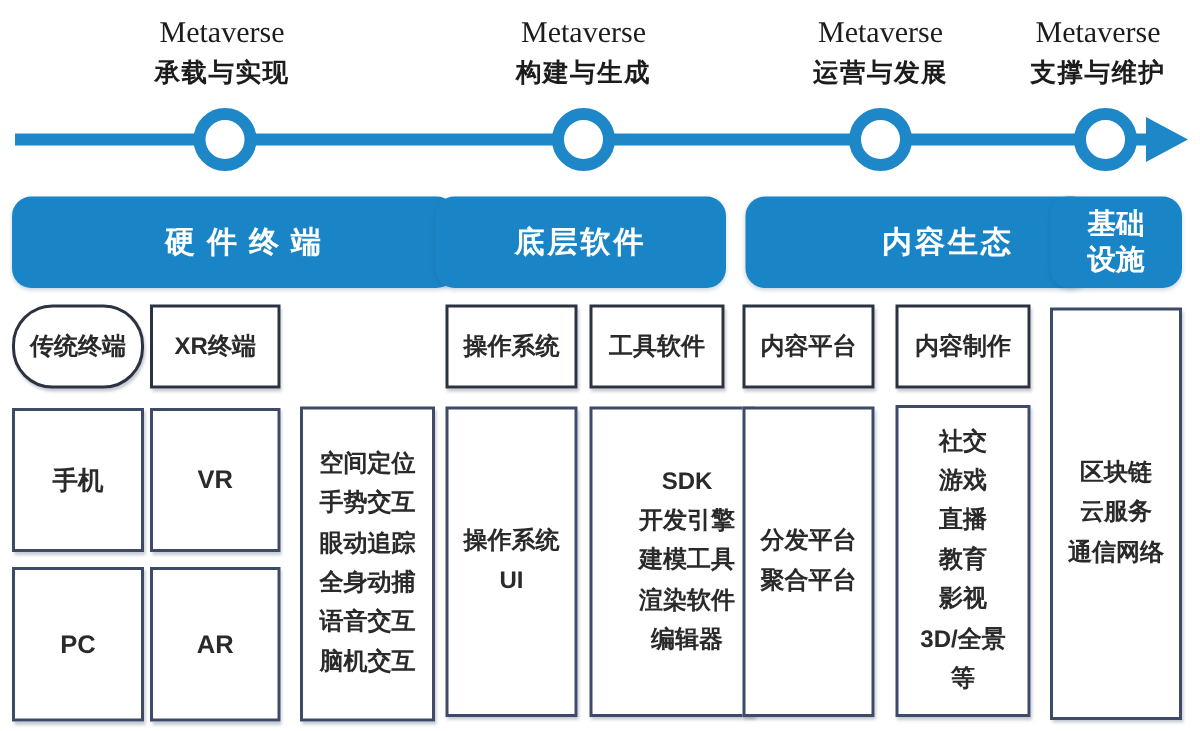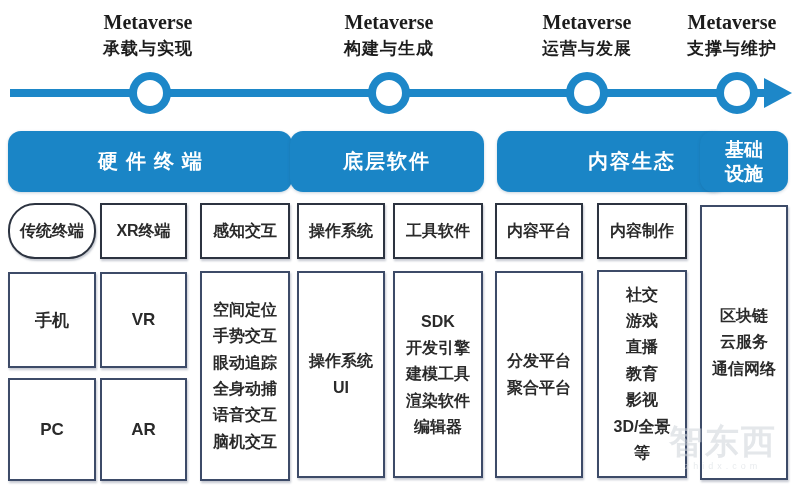--- a/index.html
+++ b/index.html
@@ -5,21 +5,21 @@
   html,body{margin:0;padding:0;background:#fff;}
   .canvas{
     position:relative;width:800px;height:487px;background:#fff;overflow:hidden;
     font-family:"Liberation Sans","DejaVu Sans",sans-serif;color:#2a2a2a;
   }
   
   .stage-label{
     position:absolute;top:10px;width:150px;text-align:center;
     font-family:"Liberation Serif","DejaVu Serif",serif;line-height:1.25;
   }
-  .stage-label .en{display:block;font-size:20px;font-weight:700;color:#1c1c1c;}
+  .stage-label .en{display:block;font-size:20px;font-weight:400;color:#1c1c1c;}
   .stage-label .zh{display:block;font-size:17px;font-weight:700;color:#1c1c1c;margin-top:3px;letter-spacing:1px;}
   .tl-line{position:absolute;top:89px;left:10px;width:756px;height:8px;background:#1d87c8;}
   .tl-arrow{
     position:absolute;top:78px;left:764px;width:0;height:0;
     border-left:28px solid #1d87c8;border-top:15px solid transparent;border-bottom:15px solid transparent;
   }
   .tl-node{
     position:absolute;top:72px;width:26px;height:26px;background:#fff;
     border:8px solid #1d87c8;border-radius:50%;
   }
@@ -78,64 +78,59 @@
     <span class="zh">支撑与维护</span>
   </div>
 
   <div class="tl-line"></div>
   <div class="tl-arrow"></div>
   <div class="tl-node" style="left:129px;"></div>
   <div class="tl-node" style="left:368px;"></div>
   <div class="tl-node" style="left:566px;"></div>
   <div class="tl-node" style="left:716px;"></div>
 
-  <div class="col-header" style="left:8px;width:276px;letter-spacing:8px;padding-left:8px;">硬件终端</div>
+  <div class="col-header" style="left:8px;width:276px;letter-spacing:8px;padding-left:20px;">硬件终端</div>
   <div class="col-header" style="left:290px;width:194px;letter-spacing:2px;">底层软件</div>
   <div class="col-header" style="left:497px;width:190px;letter-spacing:2px;padding-left:40px;">内容生态</div>
   <div class="col-header" style="left:700px;width:88px;font-size:19px;line-height:24px;">
     <span style="display:block;width:48px;text-align:center;">基础设施</span>
   </div>
 
   <div class="cat-box" style="left:8px;width:84px;border-radius:27px;">传统终端</div>
   <div class="cat-box" style="left:100px;width:83px;">XR终端</div>
-  <div class="cat-box" style="left:200px;width:86px;">感知交互</div>
   <div class="cat-box" style="left:297px;width:84px;">操作系统</div>
   <div class="cat-box" style="left:393px;width:86px;">工具软件</div>
   <div class="cat-box" style="left:495px;width:84px;">内容平台</div>
   <div class="cat-box" style="left:597px;width:86px;">内容制作</div>
 
   <div class="item-box" style="left:8px;top:272px;width:84px;height:92px;font-size:17px;">手机</div>
   <div class="item-box" style="left:100px;top:272px;width:83px;height:92px;font-size:17px;">VR</div>
   <div class="item-box" style="left:8px;top:378px;width:84px;height:99px;font-size:17px;">PC</div>
   <div class="item-box" style="left:100px;top:378px;width:83px;height:99px;font-size:17px;">AR</div>
 
   <div class="item-box lines" style="left:200px;top:271px;width:86px;height:206px;">空间定位
 手势交互
 眼动追踪
 全身动捕
 语音交互
 脑机交互</div>
   <div class="item-box lines" style="left:297px;top:271px;width:84px;height:203px;">操作系统
 UI</div>
-  <div class="item-box lines" style="left:393px;top:271px;width:86px;height:203px;">SDK
+  <div class="item-box lines" style="left:393px;top:271px;width:86px;height:203px;padding-left:20px;">SDK
 开发引擎
 建模工具
 渲染软件
 编辑器</div>
   <div class="item-box lines" style="left:495px;top:271px;width:84px;height:203px;">分发平台
 聚合平台</div>
   <div class="item-box lines" style="left:597px;top:270px;width:86px;height:204px;">社交
 游戏
 直播
 教育
 影视
 3D/全景
 等</div>
   <div class="item-box lines" style="left:700px;top:205px;width:84px;height:271px;">区块链
 云服务
 通信网络</div>
 
-  <div class="watermark">
-    <span class="logo">智东西</span>
-    <span class="domain">zhidx.com</span>
-  </div>
 
 </div>
 
 </body></html>

